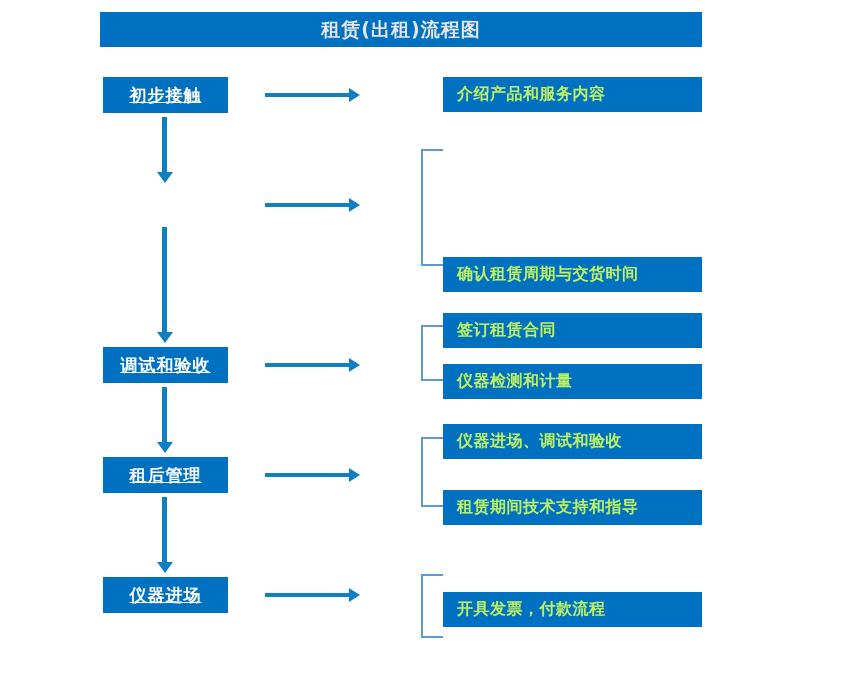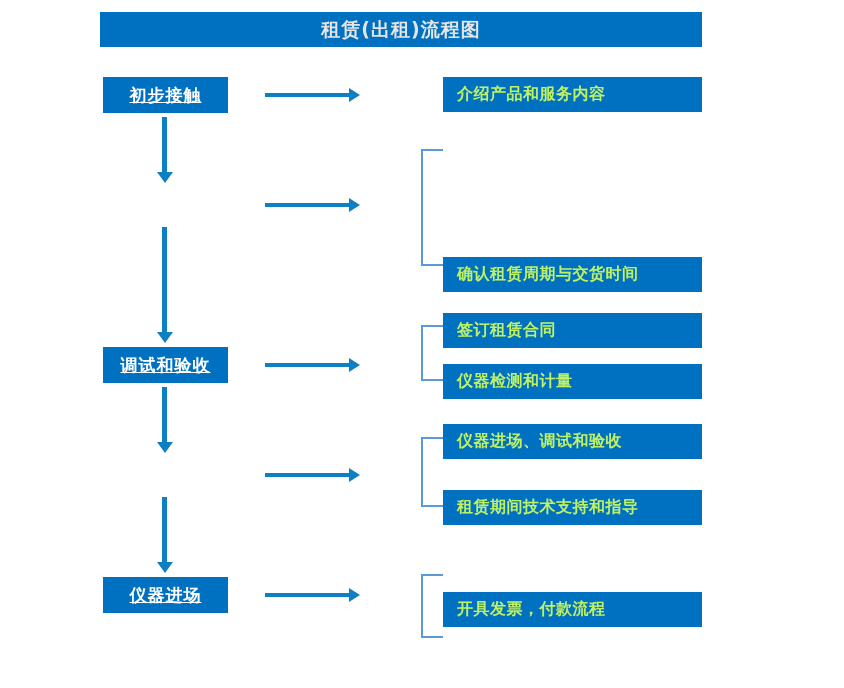--- a/index.html
+++ b/index.html
@@ -108,20 +108,21 @@
 </style>
 </head>
 <body>
 
 <div id="canvas">
 
   <div class="title-bar">租赁(出租)流程图</div>
 
   <div class="stage-box" style="top:77px">初步接触</div>
   <div class="stage-box" style="top:347px">调试和验收</div>
+  <div class="stage-box" style="top:457px">租后管理</div>
   <div class="stage-box" style="top:577px">仪器进场</div>
 
   <div class="v-arrow" style="left:157px;top:117px;height:66px">
     <div class="shaft" style="height:55px"></div>
       <div class="head"></div>
   </div>
   <div class="v-arrow" style="left:157px;top:227px;height:116px">
     <div class="shaft" style="height:105px"></div>
       <div class="head"></div>
   </div>

